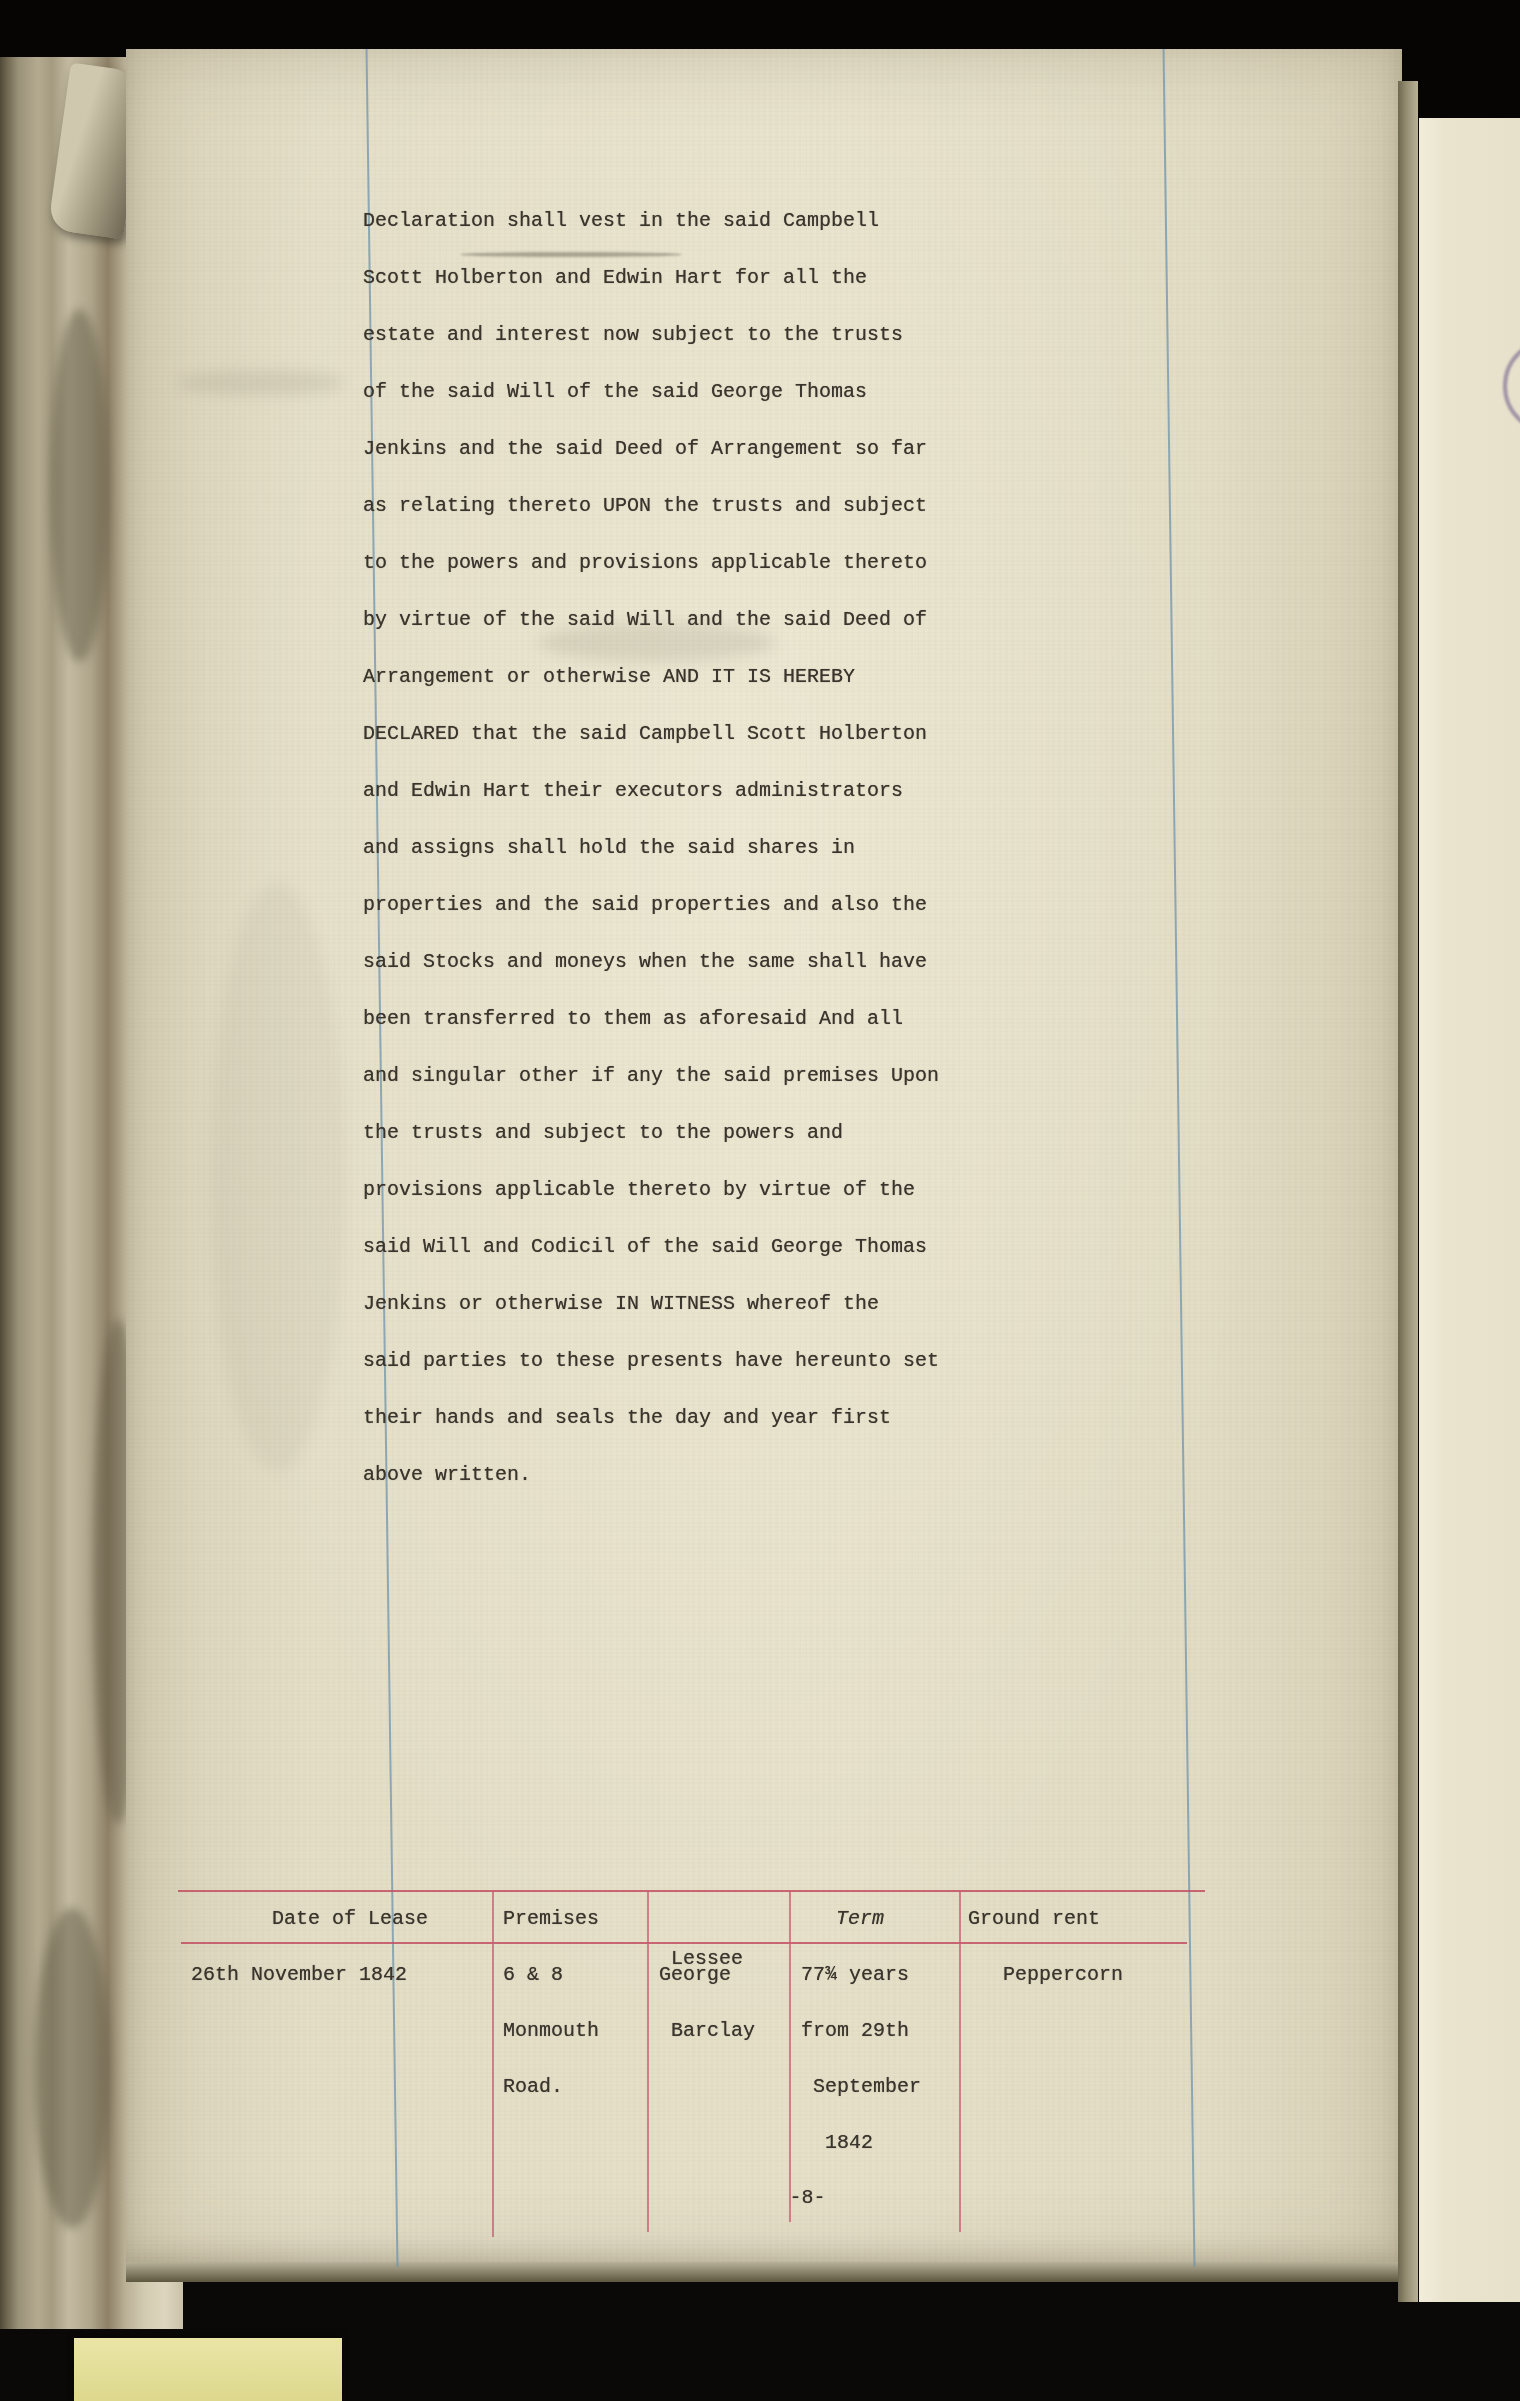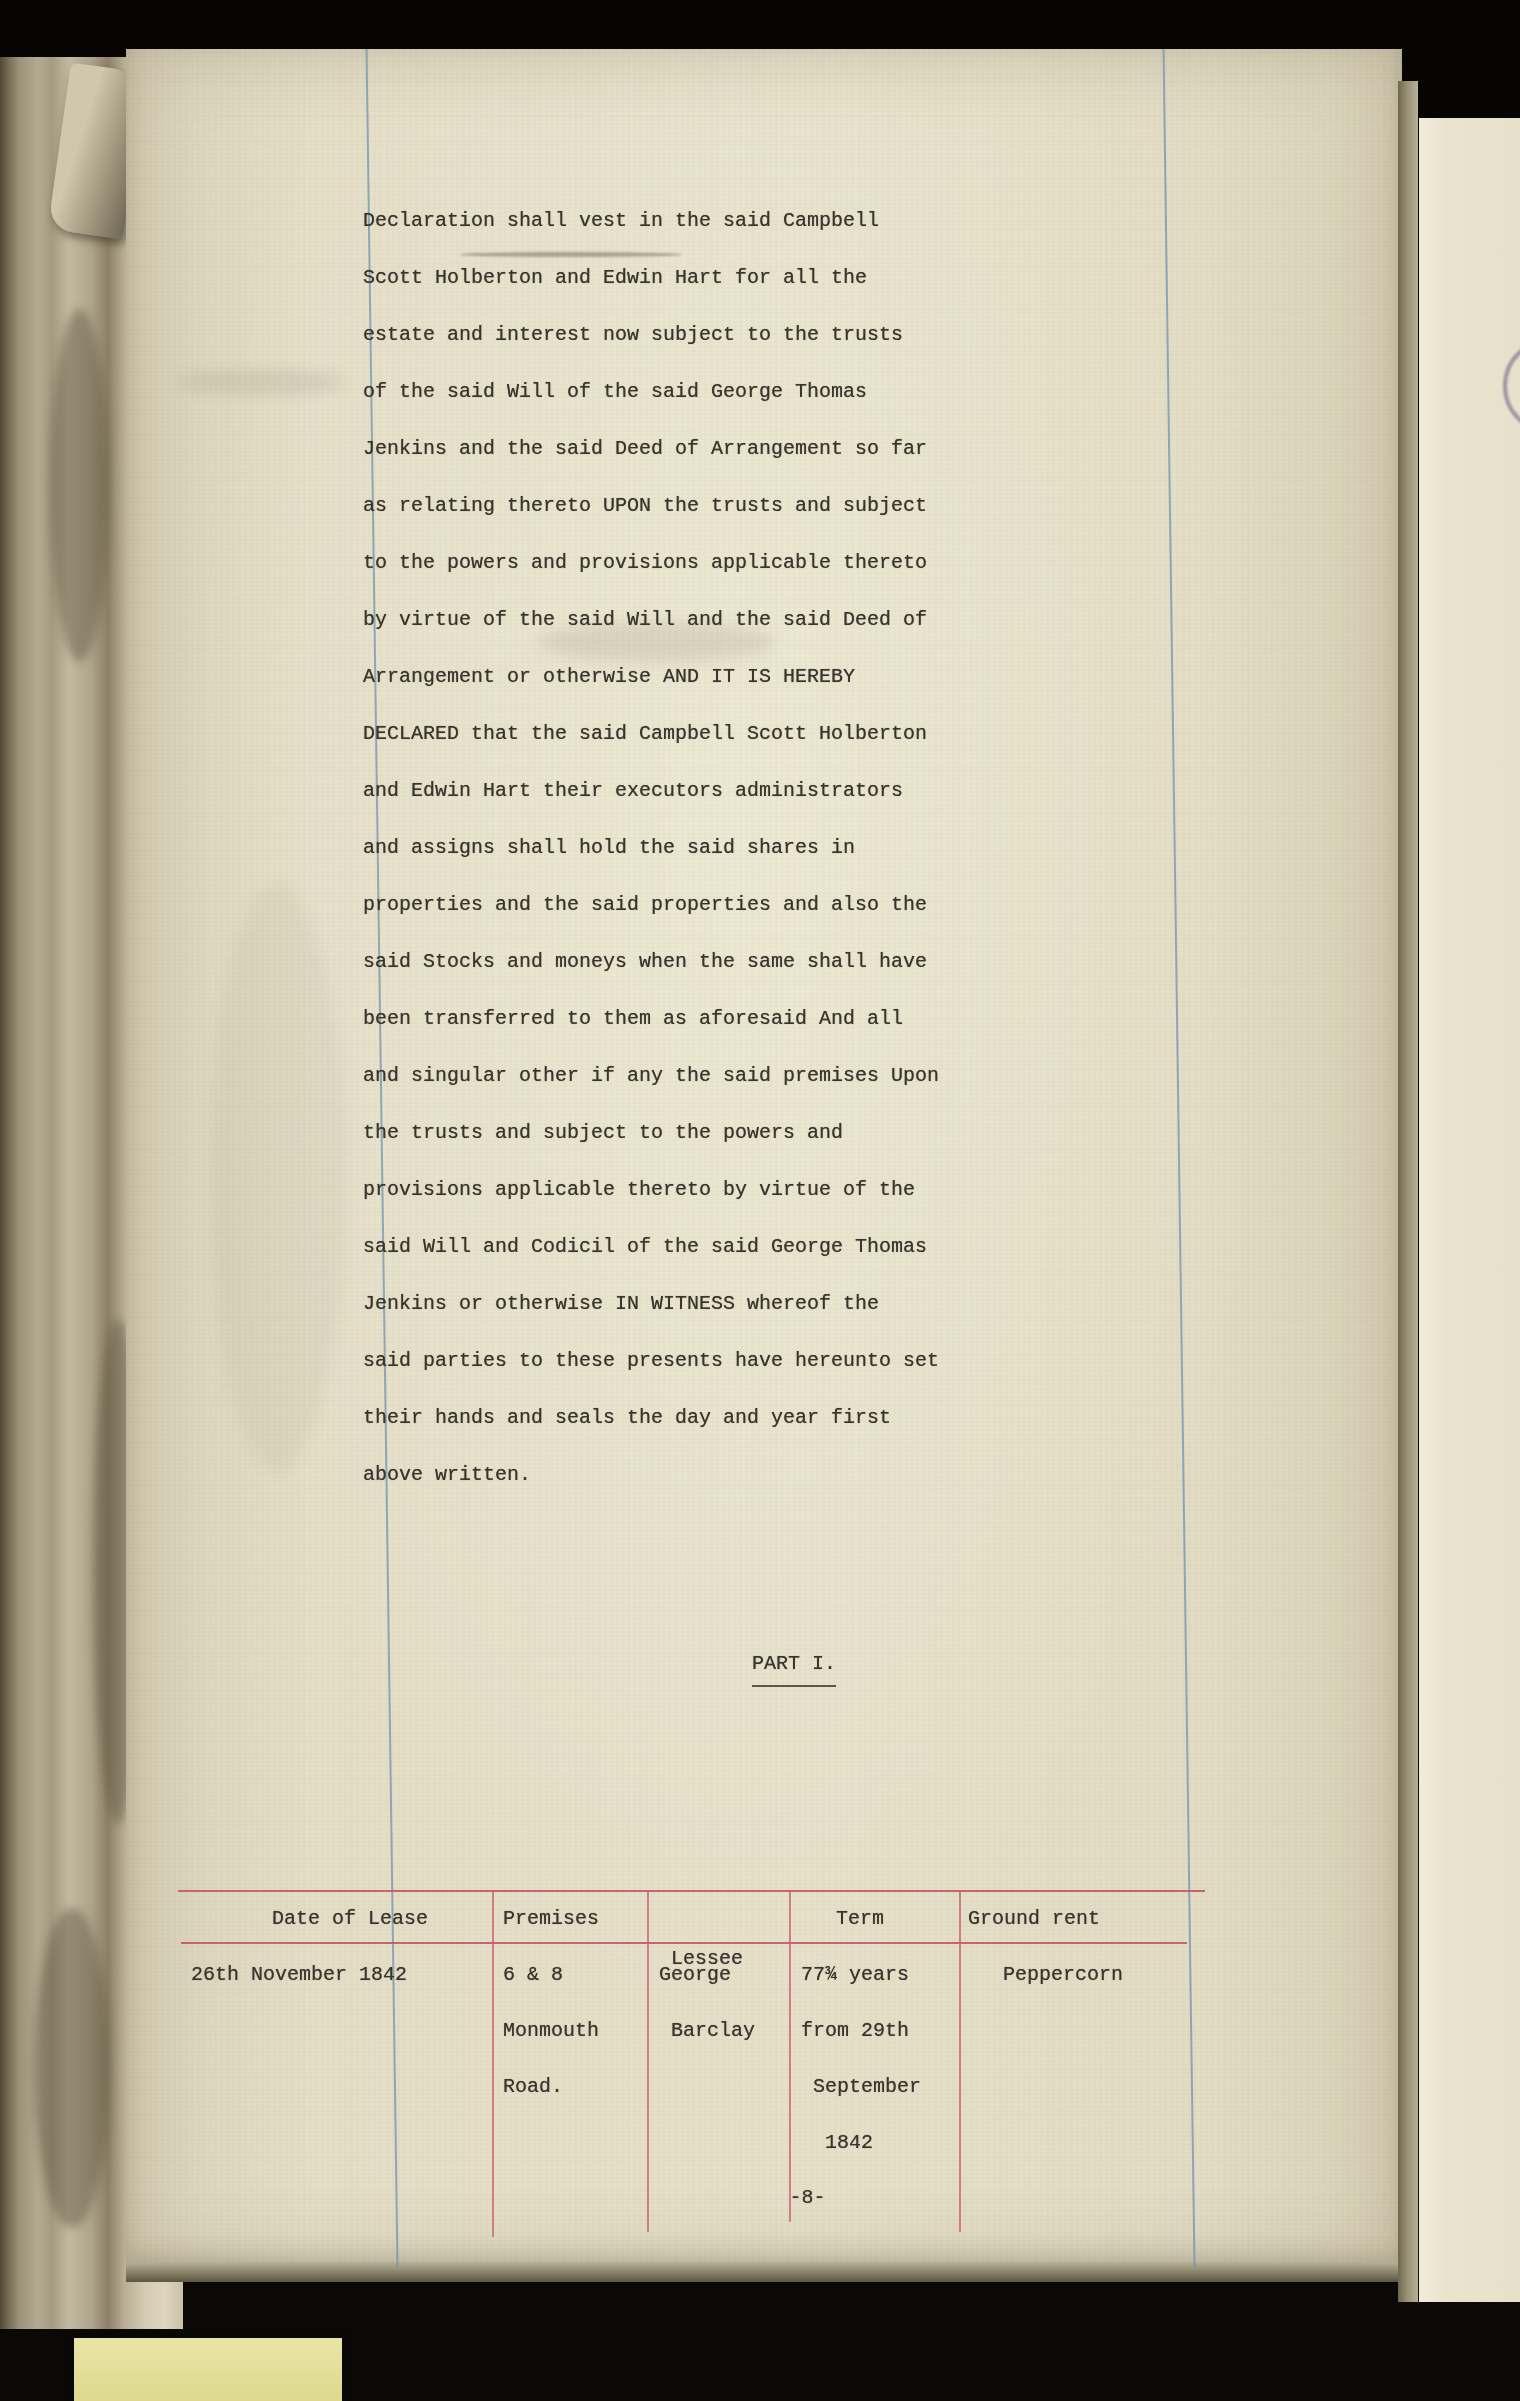--- a/index.html
+++ b/index.html
@@ -103,38 +103,35 @@
 and singular other if any the said premises Upon
 the trusts and subject to the powers and
 provisions applicable thereto by virtue of the
 said Will and Codicil of the said George Thomas
 Jenkins or otherwise IN WITNESS whereof the
 said parties to these presents have hereunto set
 their hands and seals the day and year first
 above written.</div>
   <div class="pencil-underline"></div>
 
-  <div class="ink heading-wrap" style="top:1613px;">
-    <span class="u">PART I.</span>
-  </div>
 
 
   <div>
 
     <div class="rule" style="left:178px;top:1890px;width:1027px;height:1.7px;"></div>
     <div class="rule" style="left:181px;top:1942px;width:1006px;height:1.7px;"></div>
     <div class="rule faint" style="left:492px;top:1890px;width:1.7px;height:347px;"></div>
     <div class="rule faint" style="left:647px;top:1890px;width:1.7px;height:342px;"></div>
     <div class="rule faint" style="left:789px;top:1890px;width:1.7px;height:332px;"></div>
     <div class="rule faint" style="left:959px;top:1890px;width:1.7px;height:342px;"></div>
 
     <div class="ink th" style="left:272px;">Date of Lease</div>
     <div class="ink th" style="left:503px;">Premises</div>
     <div class="ink th" style="left:671px;margin-top:40px;">Lessee</div>
-    <div class="ink th" style="left:836px;">Term</div>
+    <div class="ink th" style="left:836px;font-style:italic;">Term</div>
     <div class="ink th" style="left:968px;">Ground rent</div>
 
     <div class="ink" style="left:191px;top:1958px;line-height:34px;">26th November 1842</div>
     <div class="ink cell" style="left:503px;top:1947px;">6 &amp; 8
 Monmouth
 Road.</div>
     <div class="ink cell" style="left:659px;top:1947px;">George
  Barclay</div>
     <div class="ink cell" style="left:801px;top:1947px;">77¾ years
 from 29th

